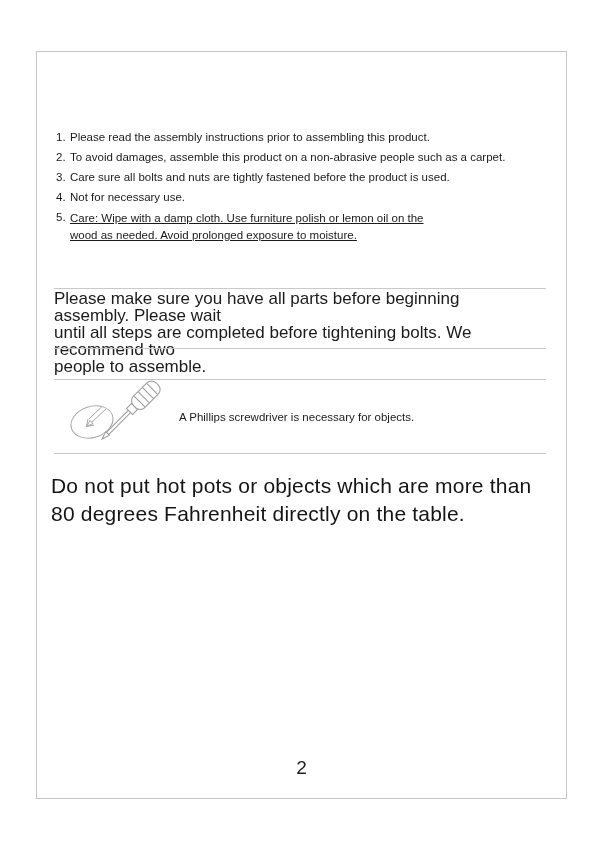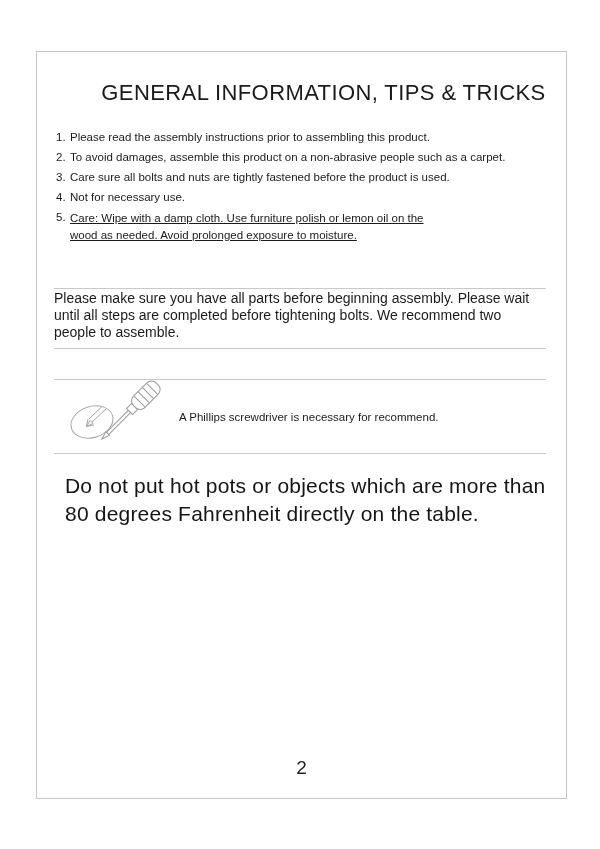--- a/index.html
+++ b/index.html
@@ -72,21 +72,21 @@
   }
   .divider.d1 { top: 236px; }
   .divider.d2 { top: 296px; }
   .divider.d3 { top: 327px; }
   .divider.d4 { top: 401px; }
   .assembly-note {
     position: absolute;
     top: 238px;
     left: 17px;
     right: 30px;
-    font-size: 14px;
+    font-size: 17px;
     line-height: 17px;
     white-space: pre-line;
   }
   .tool-icon {
     position: absolute;
     left: 28px;
     top: 328px;
     width: 110px;
     height: 68px;
   }
@@ -101,39 +101,37 @@
   .warning {
     position: absolute;
     top: 420px;
     left: 14px;
     right: 10px;
     font-size: 21px;
     line-height: 27.5px;
     color: #151515;
     white-space: pre-line;
     letter-spacing: 0.2px;
-    margin-left: 14px;
   }
   .page-number {
     position: absolute;
     top: 705px;
     left: 0;
     right: 0;
     text-align: center;
     font-size: 19px;
     color: #222222;
   }
 </style>
 </head>
 <body>
 
 <div class="canvas">
   <div class="sheet">
 
-    <div class="title">GENERAL INFORMATION, TIPS &amp; TRICKS</div>
 
     <div class="tips-list">
       <div class="tip-item">
         <span class="tip-num">1.</span>
         <span class="tip-text">Please read the assembly instructions prior to assembling this product.</span>
       </div>
       <div class="tip-item">
         <span class="tip-num">2.</span>
         <span class="tip-text">To avoid damages, assemble this product on a non-abrasive people such as a carpet.</span>
       </div>
@@ -179,21 +177,21 @@
           <ellipse cx="27" cy="42" rx="21.5" ry="15.5" transform="rotate(-18 27 42)"></ellipse>
           <line x1="41" y1="29" x2="27" y2="42"></line>
           <line x1="37" y1="26.5" x2="24" y2="39"></line>
           <polygon points="21.5,46.5 28,43.5 25,40.5" fill="#ffffff"></polygon>
           <line x1="21.5" y1="46.5" x2="29" y2="45"></line>
           <line x1="21.5" y1="46.5" x2="23" y2="39"></line>
         </g>
       </svg>
     </div>
 
-    <div class="tool-note">A Phillips screwdriver is necessary for recommend.</div>
+    <div class="tool-note">A Phillips screwdriver is necessary for objects.</div>
 
     <div class="divider d4"></div>
 
     <div class="warning">Do not put hot pots or objects which are more than
 80 degrees Fahrenheit directly on the table.</div>
 
     <div class="page-number">2</div>
 
   </div>
 </div>

